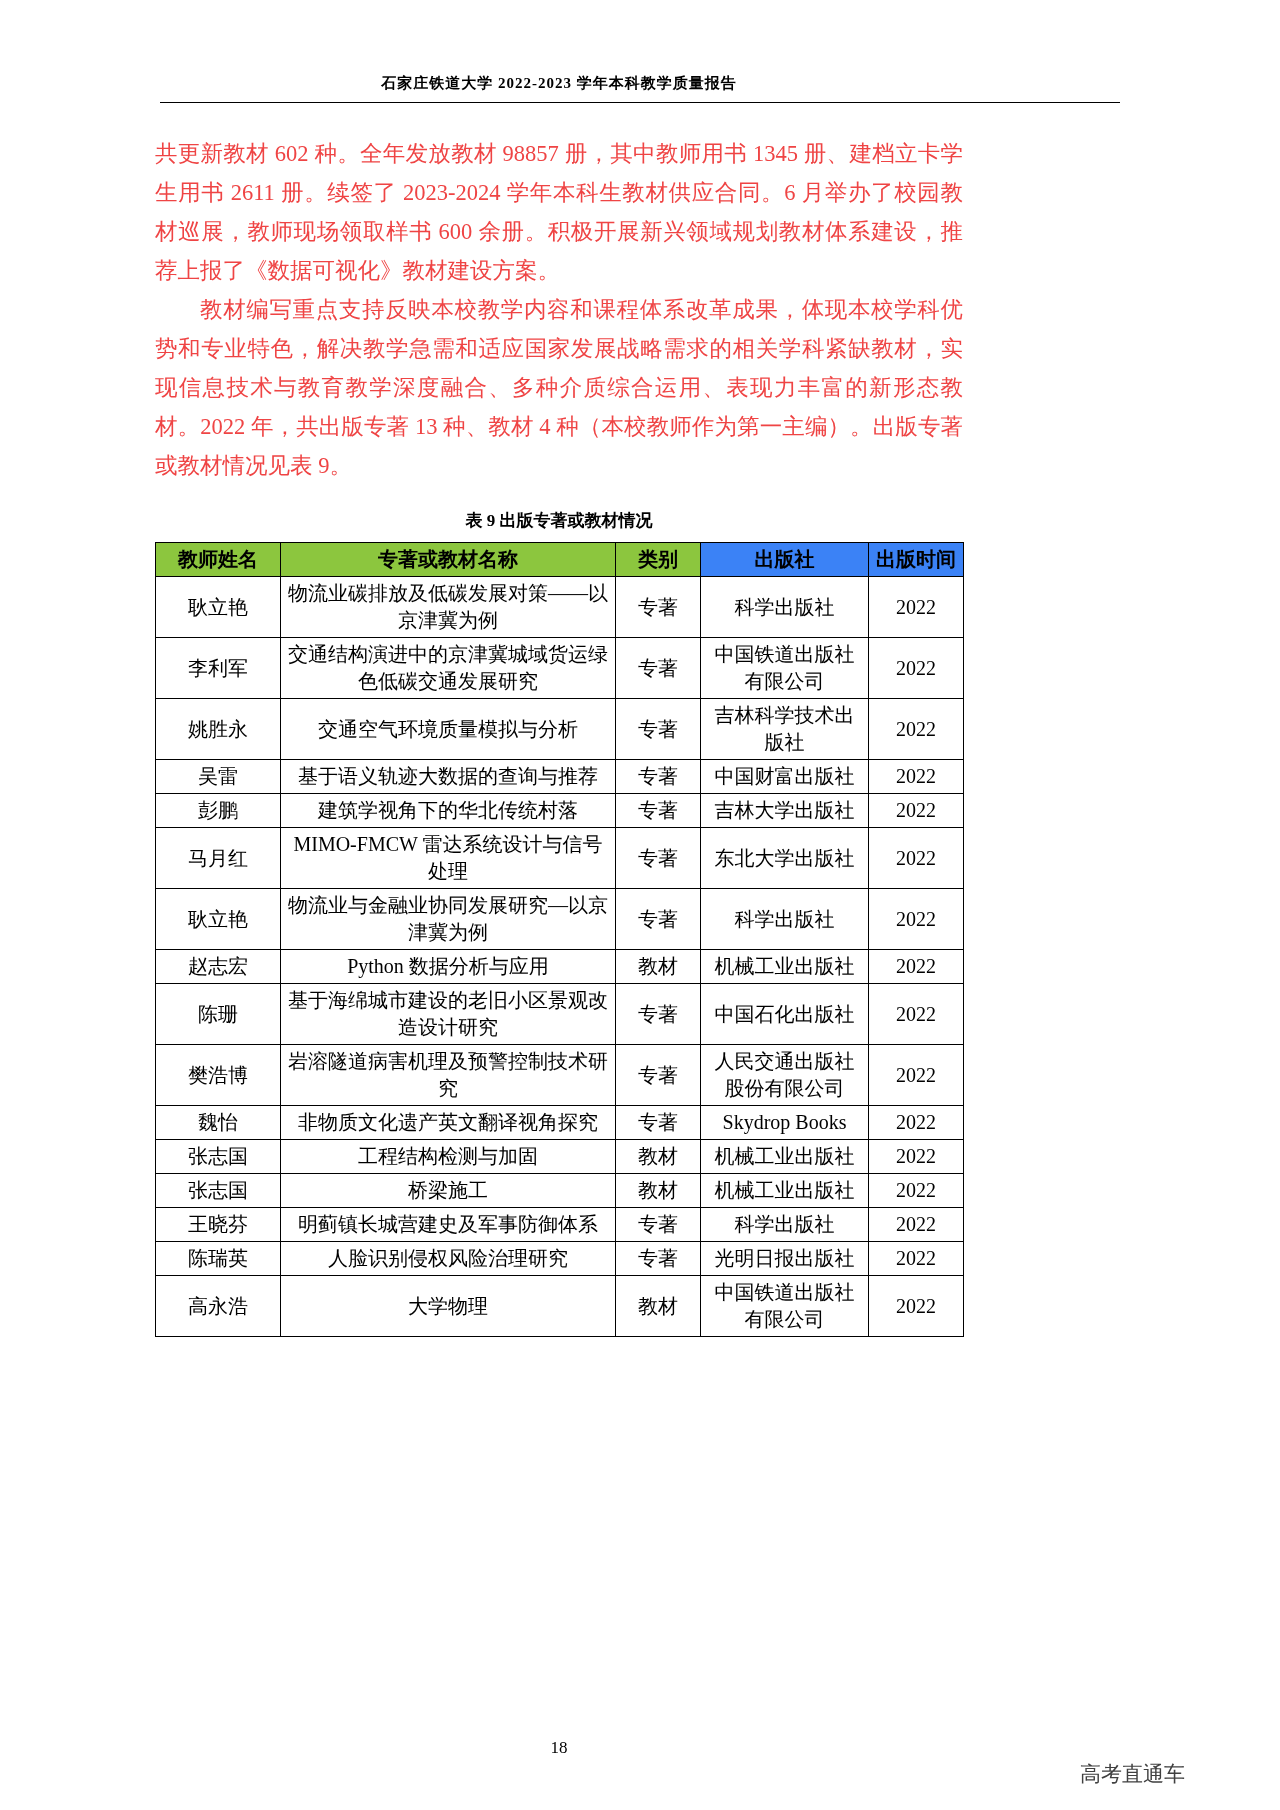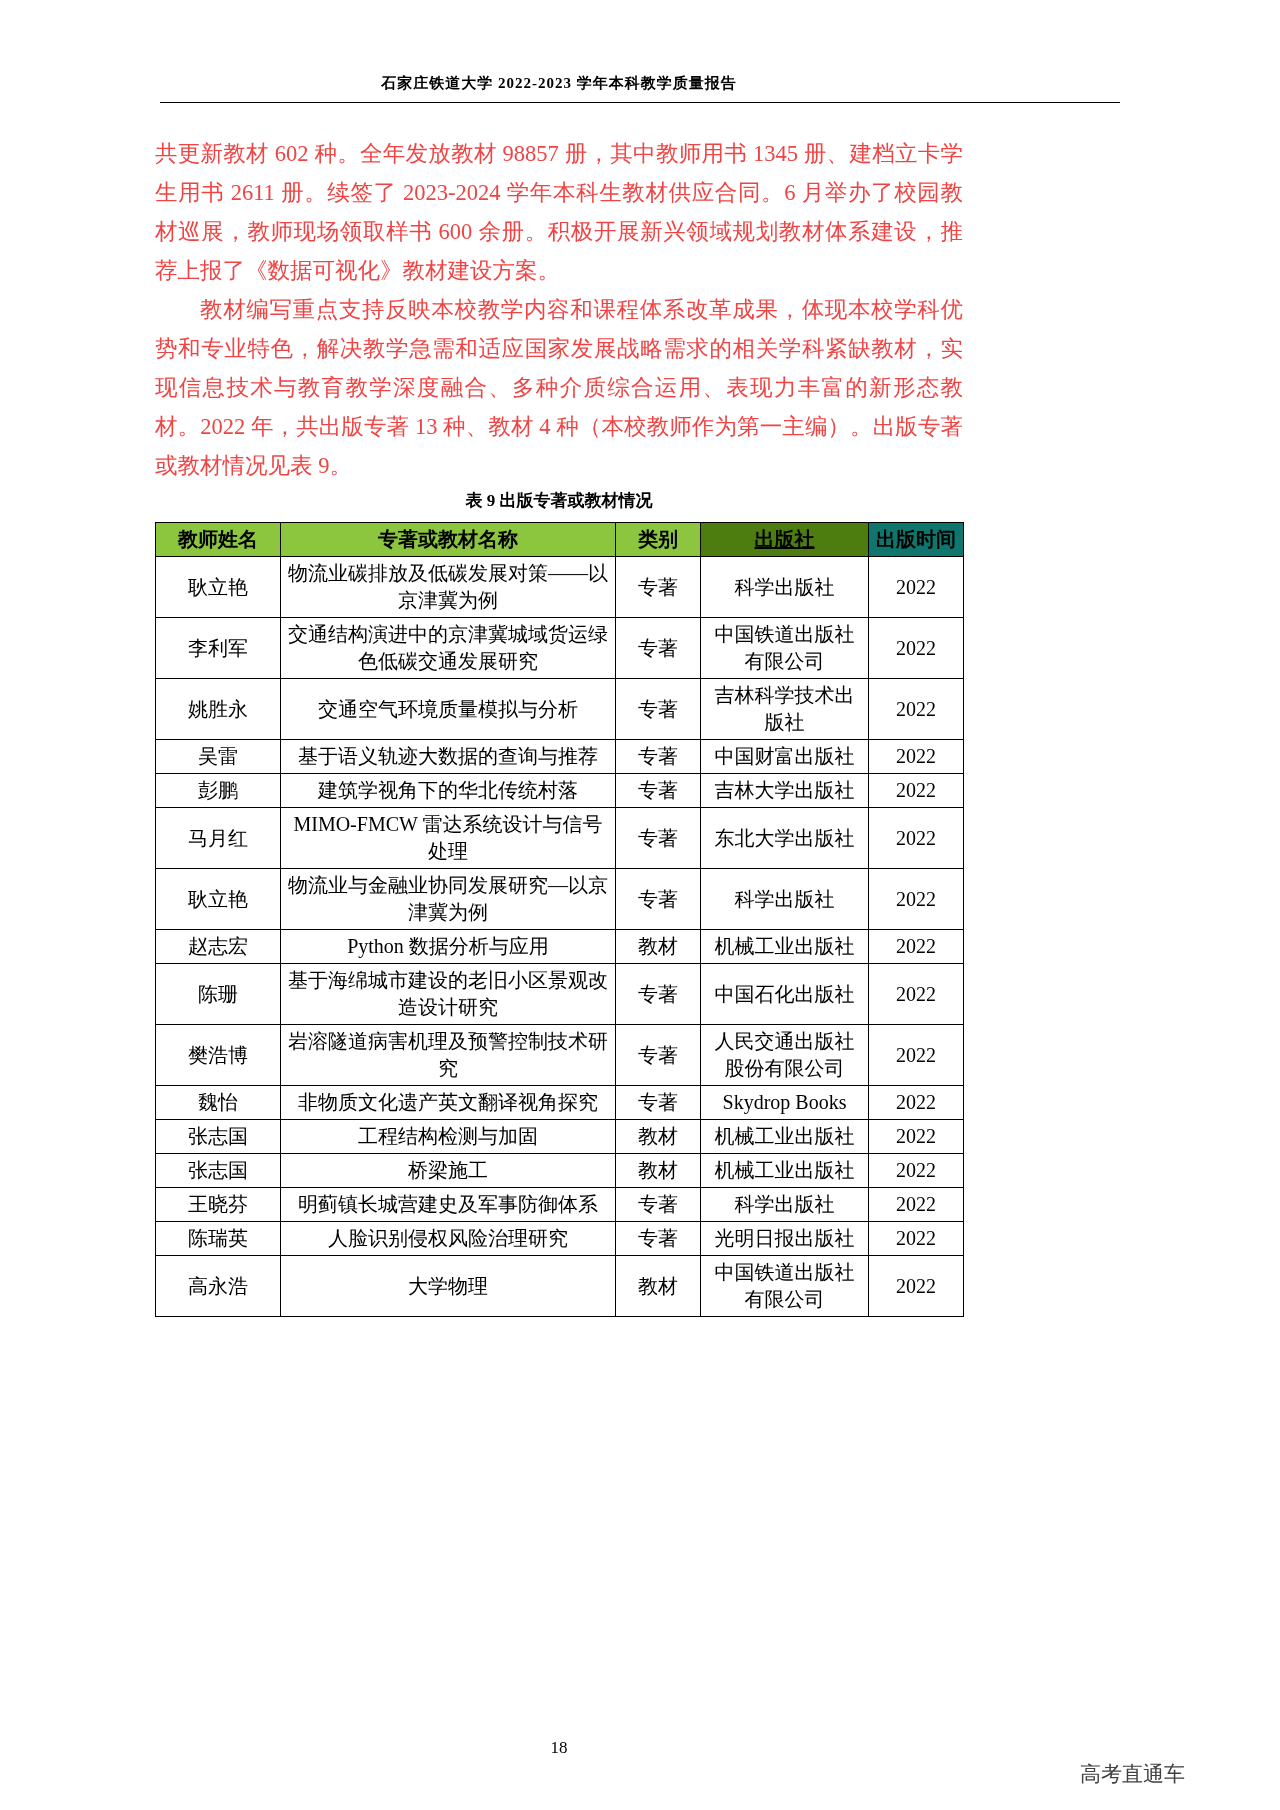--- a/index.html
+++ b/index.html
@@ -41,21 +41,21 @@
     width: 808px;
   }
   .para {
     font-size: 22.5px;
     line-height: 39px;
     text-align: justify;
     color: #ef4444;
   }
   .para.indent { text-indent: 2em; }
   .table-caption {
-    margin-top: 4px;
+    margin-top: 24px;
     margin-bottom: 10px;
     text-align: center;
     font-size: 17px;
     font-weight: bold;
   }
   
   table.pub-table {
     width: 100%;
     border-collapse: collapse;
     table-layout: fixed;
@@ -119,22 +119,22 @@
         <col class="c-title">
         <col class="c-cat">
         <col class="c-pub">
         <col class="c-year">
       </colgroup>
       <thead>
         <tr>
           <th style="background: rgb(140, 198, 62);">教师姓名</th>
           <th style="background: rgb(140, 198, 62); margin-top: 8px;">专著或教材名称</th>
           <th style="background: rgb(140, 198, 62);">类别</th>
-          <th style="background: #4d7c0f; text-decoration: underline;">出版社</th>
-          <th style="background: #0f766e;">出版时间</th>
+          <th style="background: #3b82f6;">出版社</th>
+          <th style="background: #3b82f6;">出版时间</th>
         </tr>
       </thead>
       <tbody>
           <tr>
             <td>耿立艳</td>
             <td>物流业碳排放及低碳发展对策——以京津冀为例</td>
             <td>专著</td>
             <td>科学出版社</td>
             <td>2022</td>
           </tr>

